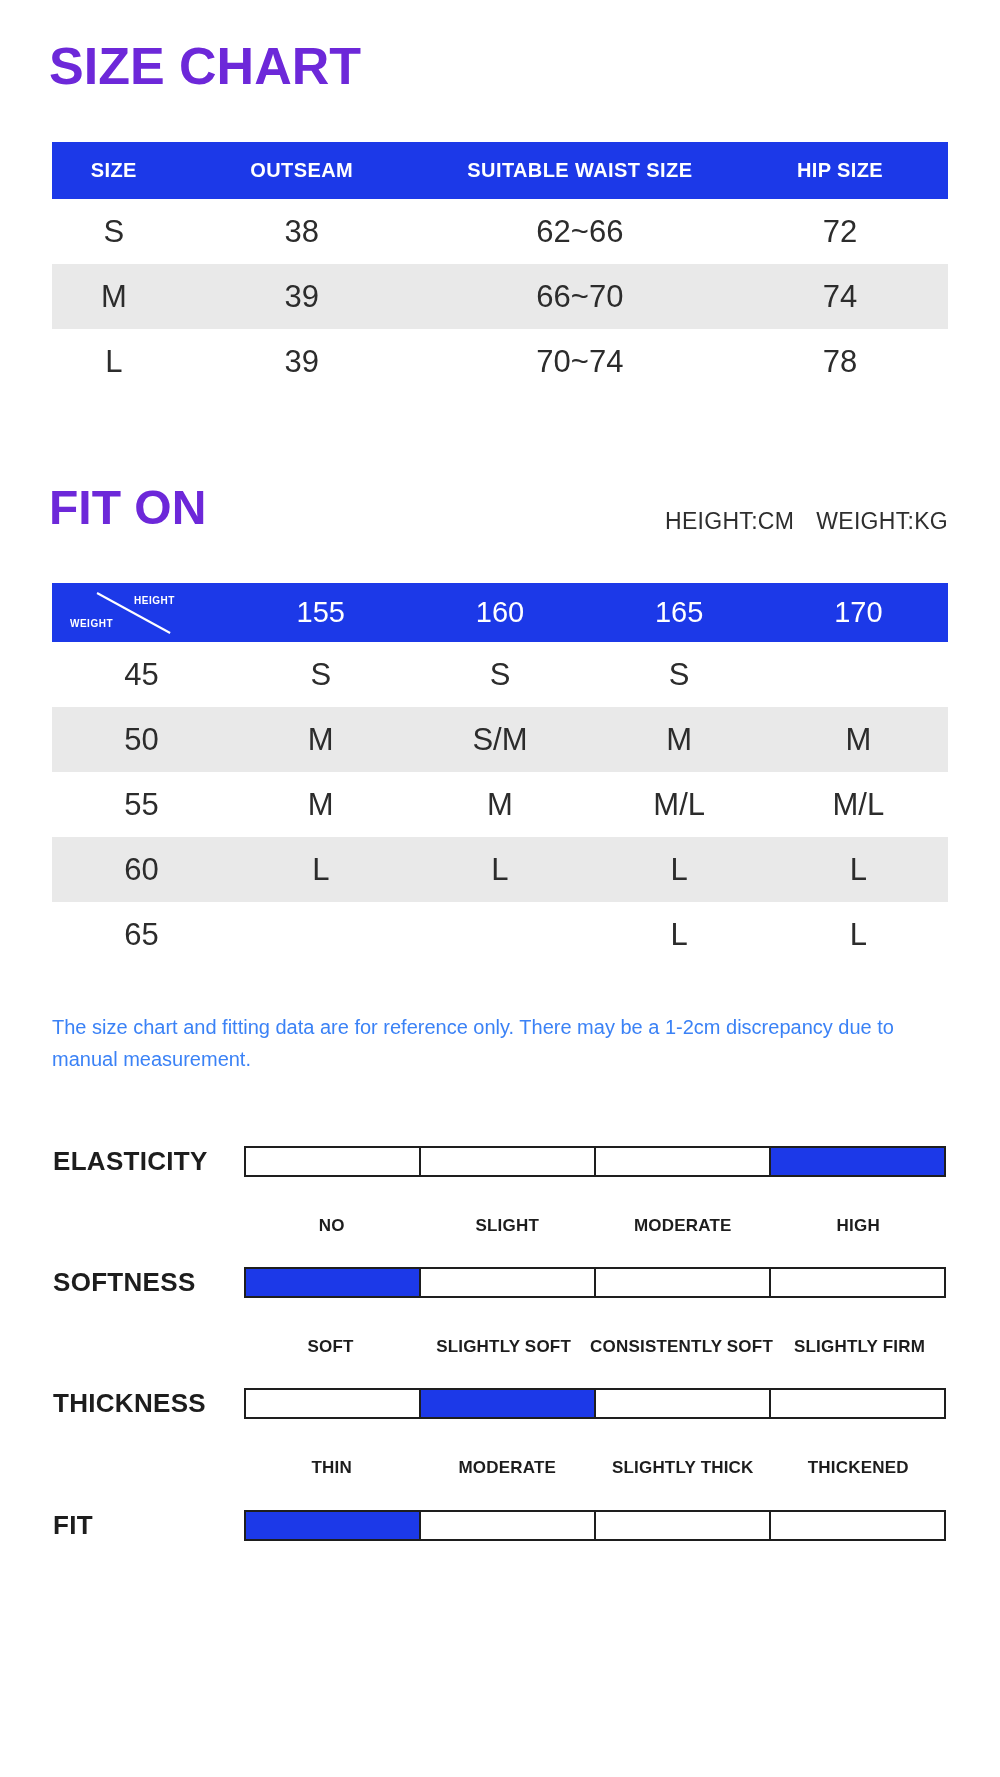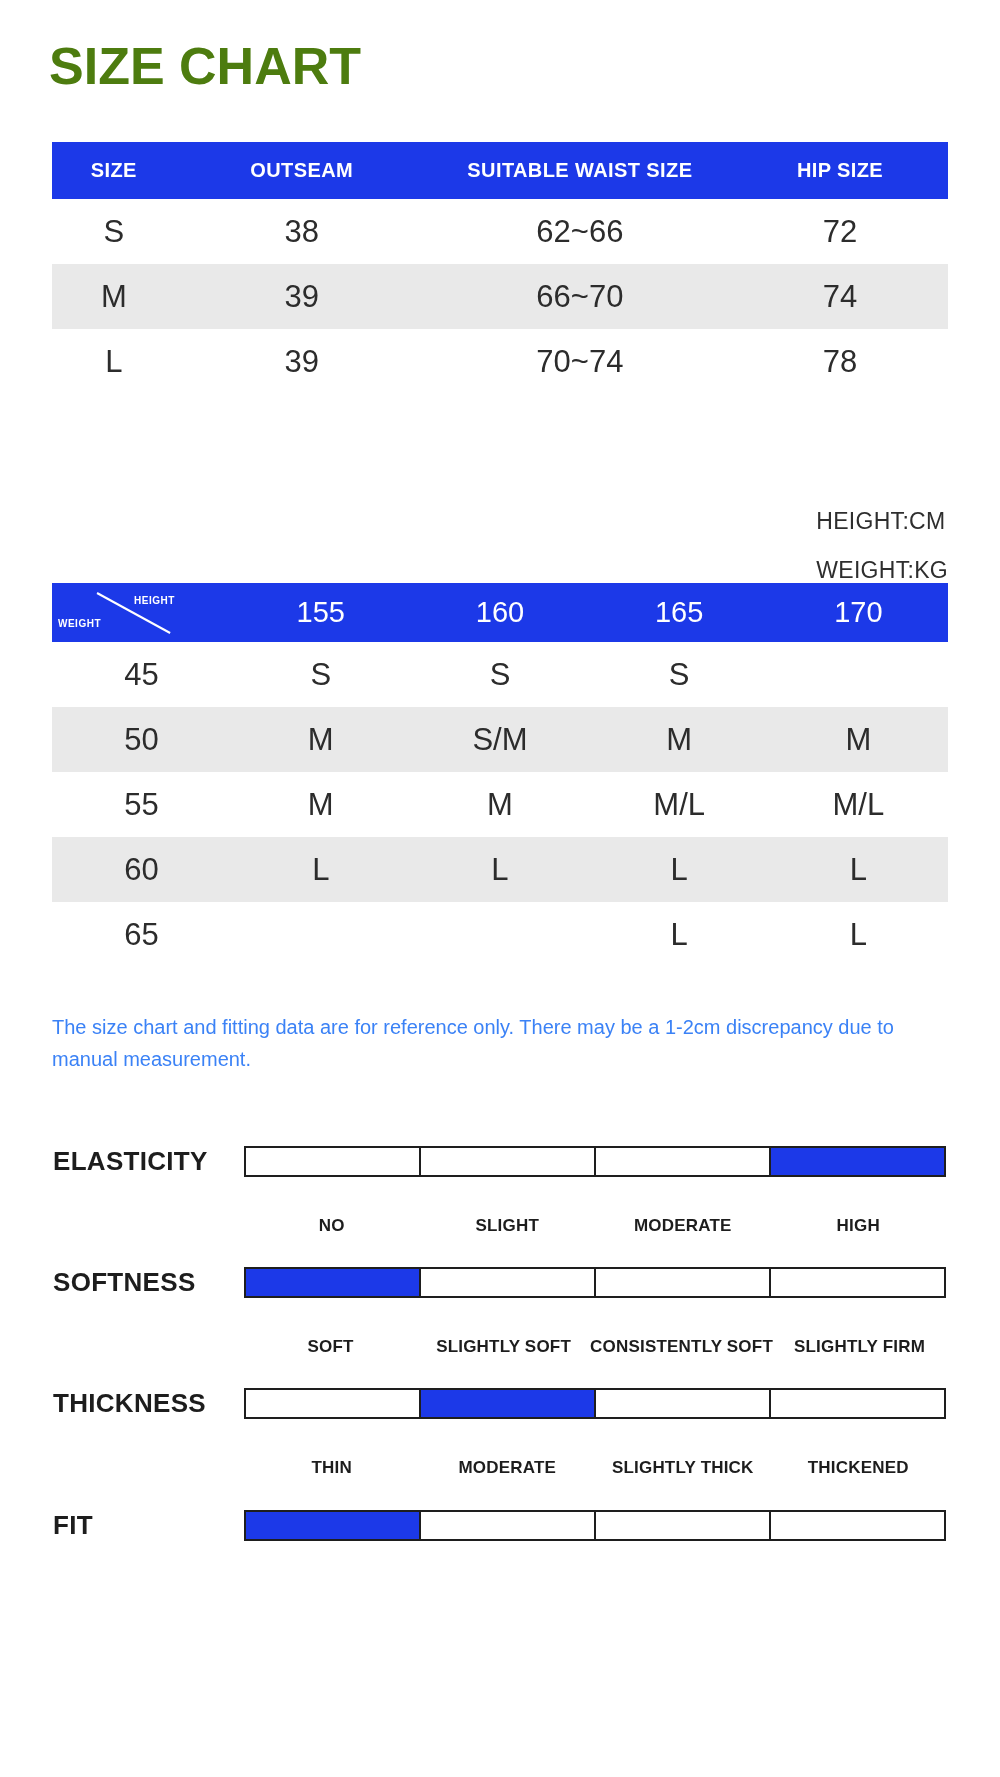--- a/index.html
+++ b/index.html
@@ -1,24 +1,24 @@
 <!DOCTYPE html>
 <html><head>
 <meta charset="utf-8">
 <style>
   html,body{margin:0;padding:0;background:#ffffff;}
   .canvas{position:relative;width:1000px;height:1777px;background:#fff;overflow:hidden;
           font-family:"Liberation Sans","DejaVu Sans",sans-serif;color:#2c2c2c;}
 
-  .big-title{position:absolute;left:49px;margin:0;font-weight:bold;color:#4d7c0f;letter-spacing:0;line-height:1;}
+  .big-title{position:absolute;left:49px;margin:0;font-weight:bold;color:#6d28d9;letter-spacing:0;line-height:1;}
   .t1{top:40px;font-size:52px;}
   .t2{top:484px;font-size:48px;}
 
   .units{position:absolute;top:508px;right:52px;display:flex;gap:22px;
-         font-size:23px;color:#2e2e2e;font-weight:400;letter-spacing:0.3px;flex-direction:column;}
+         font-size:23px;color:#2e2e2e;font-weight:400;letter-spacing:0.3px;}
 
   table.tbl{position:absolute;left:52px;width:896px;border-collapse:collapse;table-layout:fixed;}
   .tbl1{top:142px;}
   .tbl2{top:583px;}
   table.tbl th,table.tbl td{padding:13px;text-align:center;vertical-align:middle;}
   .tbl thead tr{background:#1c39e8;}
   .tbl1 thead tr{height:57px;}
   .tbl2 thead tr{height:59px;}
   .tbl tbody tr{height:65px;}
   .tbl tbody tr.alt{background:#e9e9e9;}
@@ -27,21 +27,21 @@
   .tbl2 th.hnum{font-size:29px;font-weight:400;}
   .tbl td{font-size:31px;font-weight:400;color:#2c2c2c;}
 
   .c1{width:12.5%;} .c2{width:28.5%;} .c3{width:35%;margin-top:15px;} .c4{width:24%;}
   .f{width:20%;}
 
   th.corner{position:relative;}
   .corner svg{position:absolute;left:0;top:0;width:100%;height:100%;}
   .corner .c-h,.corner .c-w{position:absolute;color:#fff;font-size:10px;font-weight:bold;letter-spacing:0.5px;}
   .corner .c-h{left:82px;top:12px;}
-  .corner .c-w{left:6px;top:35px;}
+  .corner .c-w{left:18px;top:35px;}
 
   .disclaimer{position:absolute;left:52px;top:1011px;width:842px;margin:0;
               font-size:20px;line-height:32px;color:#3b82f6;font-weight:400;}
 
   .attr{position:absolute;left:0;width:1000px;height:112px;}
   .g0{top:1146px;} .g1{top:1267px;} .g2{top:1388px;} .g3{top:1510px;}
   .attr-label{position:absolute;left:53px;top:0;height:31px;display:flex;align-items:center;
               font-size:26px;font-weight:bold;color:#1d1d1d;letter-spacing:0.3px;}
   .attr-bar{position:absolute;left:244px;top:0;width:702px;height:31px;box-sizing:border-box;
             border:2px solid #1e1e1e;display:flex;background:#fff;}
@@ -83,20 +83,21 @@
       </tr>
       <tr>
         <td>L</td>
         <td>39</td>
         <td>70~74</td>
         <td>78</td>
       </tr>
     </tbody>
   </table>
 
+  <h2 class="big-title t2">FIT ON</h2>
 
   <div class="units">
     <span>HEIGHT:CM</span>
     <span>WEIGHT:KG</span>
   </div>
 
   <table class="tbl tbl2">
     <thead>
       <tr>
         <th class="f corner">

